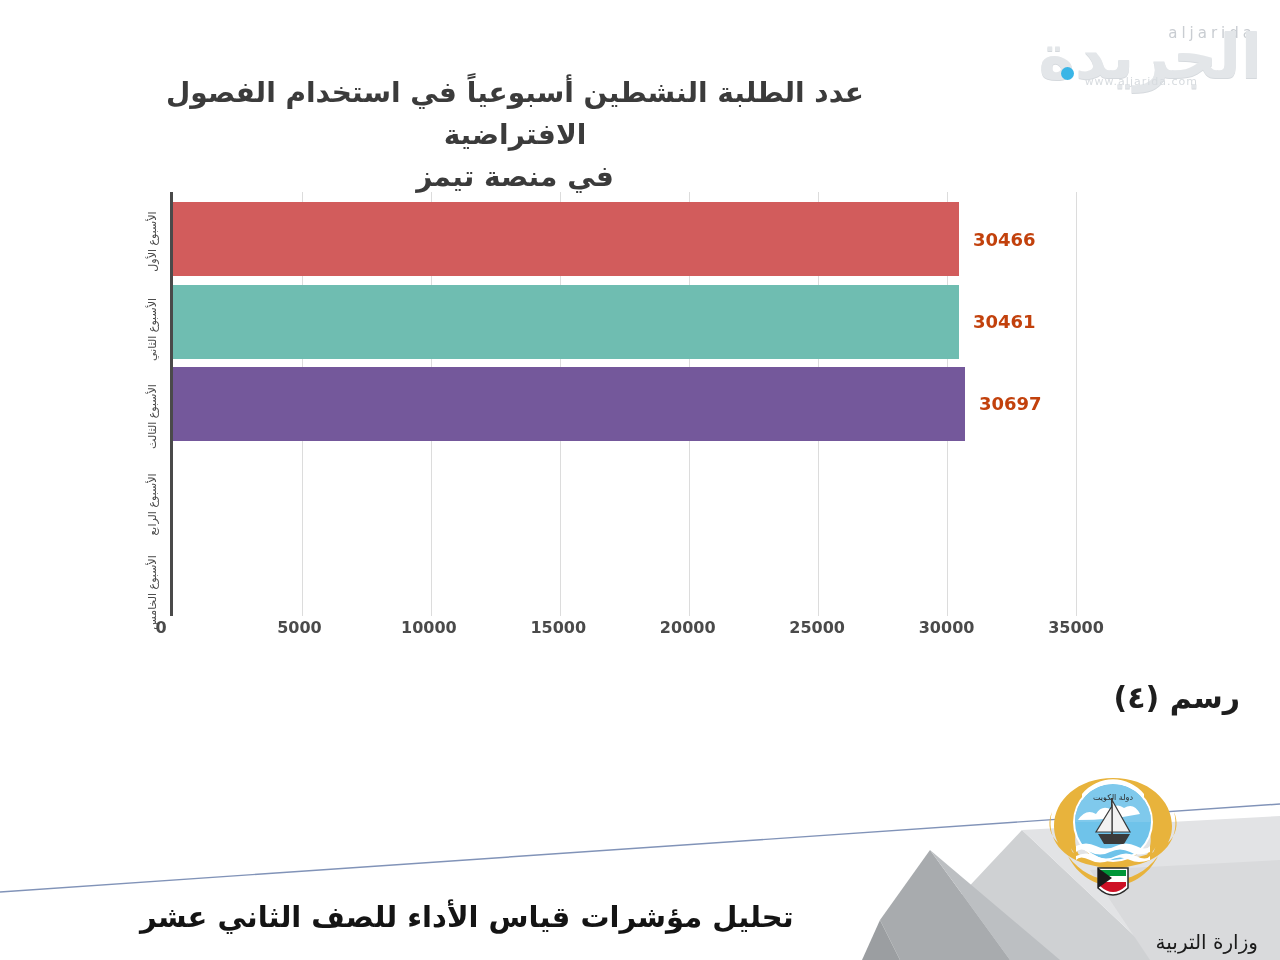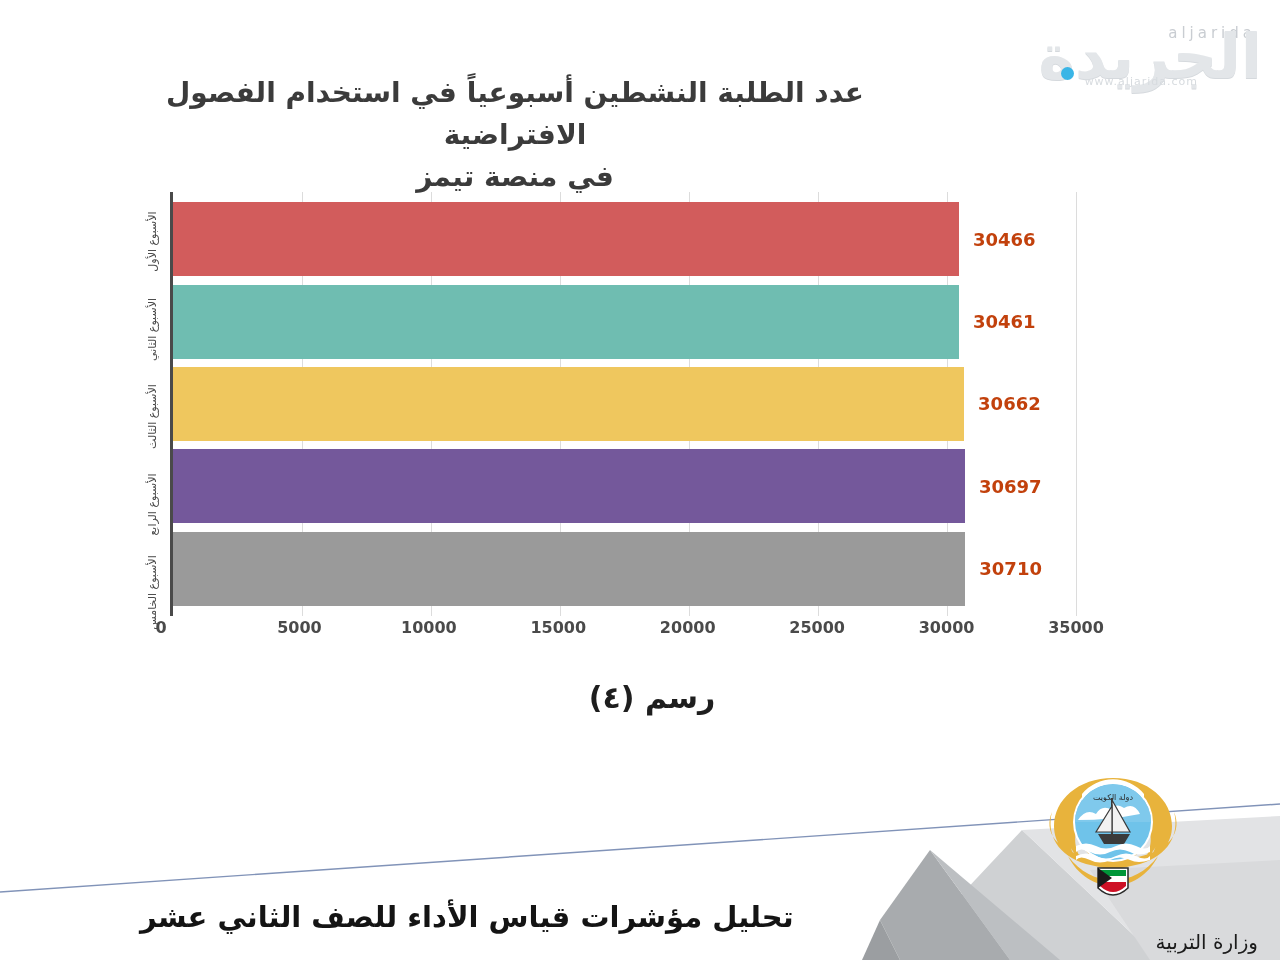--- a/index.html
+++ b/index.html
@@ -177,27 +177,25 @@
     white-space: nowrap;
   }
   .xtick.zero { transform: translateX(-130%); }
 
   
   #figure-caption {
     position: absolute;
     top: 680px;
     left: 0;
     width: 1240px;
-    text-align: center;
     direction: rtl;
     font-size: 30px;
     font-weight: bold;
     color: #1e1e1e;
     font-family: "DejaVu Sans", sans-serif;
-    padding-left: 32px;
   }
 
   
   #decor {
     position: absolute;
     left: 0;
     bottom: 0;
     width: 1280px;
     height: 240px;
     overflow: hidden;
@@ -295,30 +293,22 @@
       <div id="bars">
           <div class="bar-row">
             <div class="bar" title="الأسبوع الأول: 30466" style="width: 87.0457%; background: rgb(210, 92, 92);"></div>
             <div class="bar-label">30466</div>
           </div>
           <div class="bar-row">
             <div class="bar" title="الأسبوع الثاني: 30461" style="width: 87.0314%; background: rgb(111, 189, 177);"></div>
             <div class="bar-label">30461</div>
           </div>
           <div class="bar-row">
-            <div class="bar" title="الأسبوع الثالث: 30662" style="width: 87.6057%; background: rgb(239, 199, 94);"></div>
-            <div class="bar-label">30662</div>
-          </div>
-          <div class="bar-row">
             <div class="bar" title="الأسبوع الرابع: 30697" style="width: 87.7057%; background: rgb(116, 88, 155);"></div>
             <div class="bar-label">30697</div>
-          </div>
-          <div class="bar-row">
-            <div class="bar" title="الأسبوع الخامس: 30710" style="width: 87.7429%; background: rgb(154, 154, 154);"></div>
-            <div class="bar-label">30710</div>
           </div>
         </div>
     </div>
 
     <div id="xaxis">
         <div class="xtick zero" style="left: 0%;">0</div>
         <div class="xtick" style="left: 14.2857%;">5000</div>
         <div class="xtick" style="left: 28.5714%;">10000</div>
         <div class="xtick" style="left: 42.8571%;">15000</div>
         <div class="xtick" style="left: 57.1429%;">20000</div>

